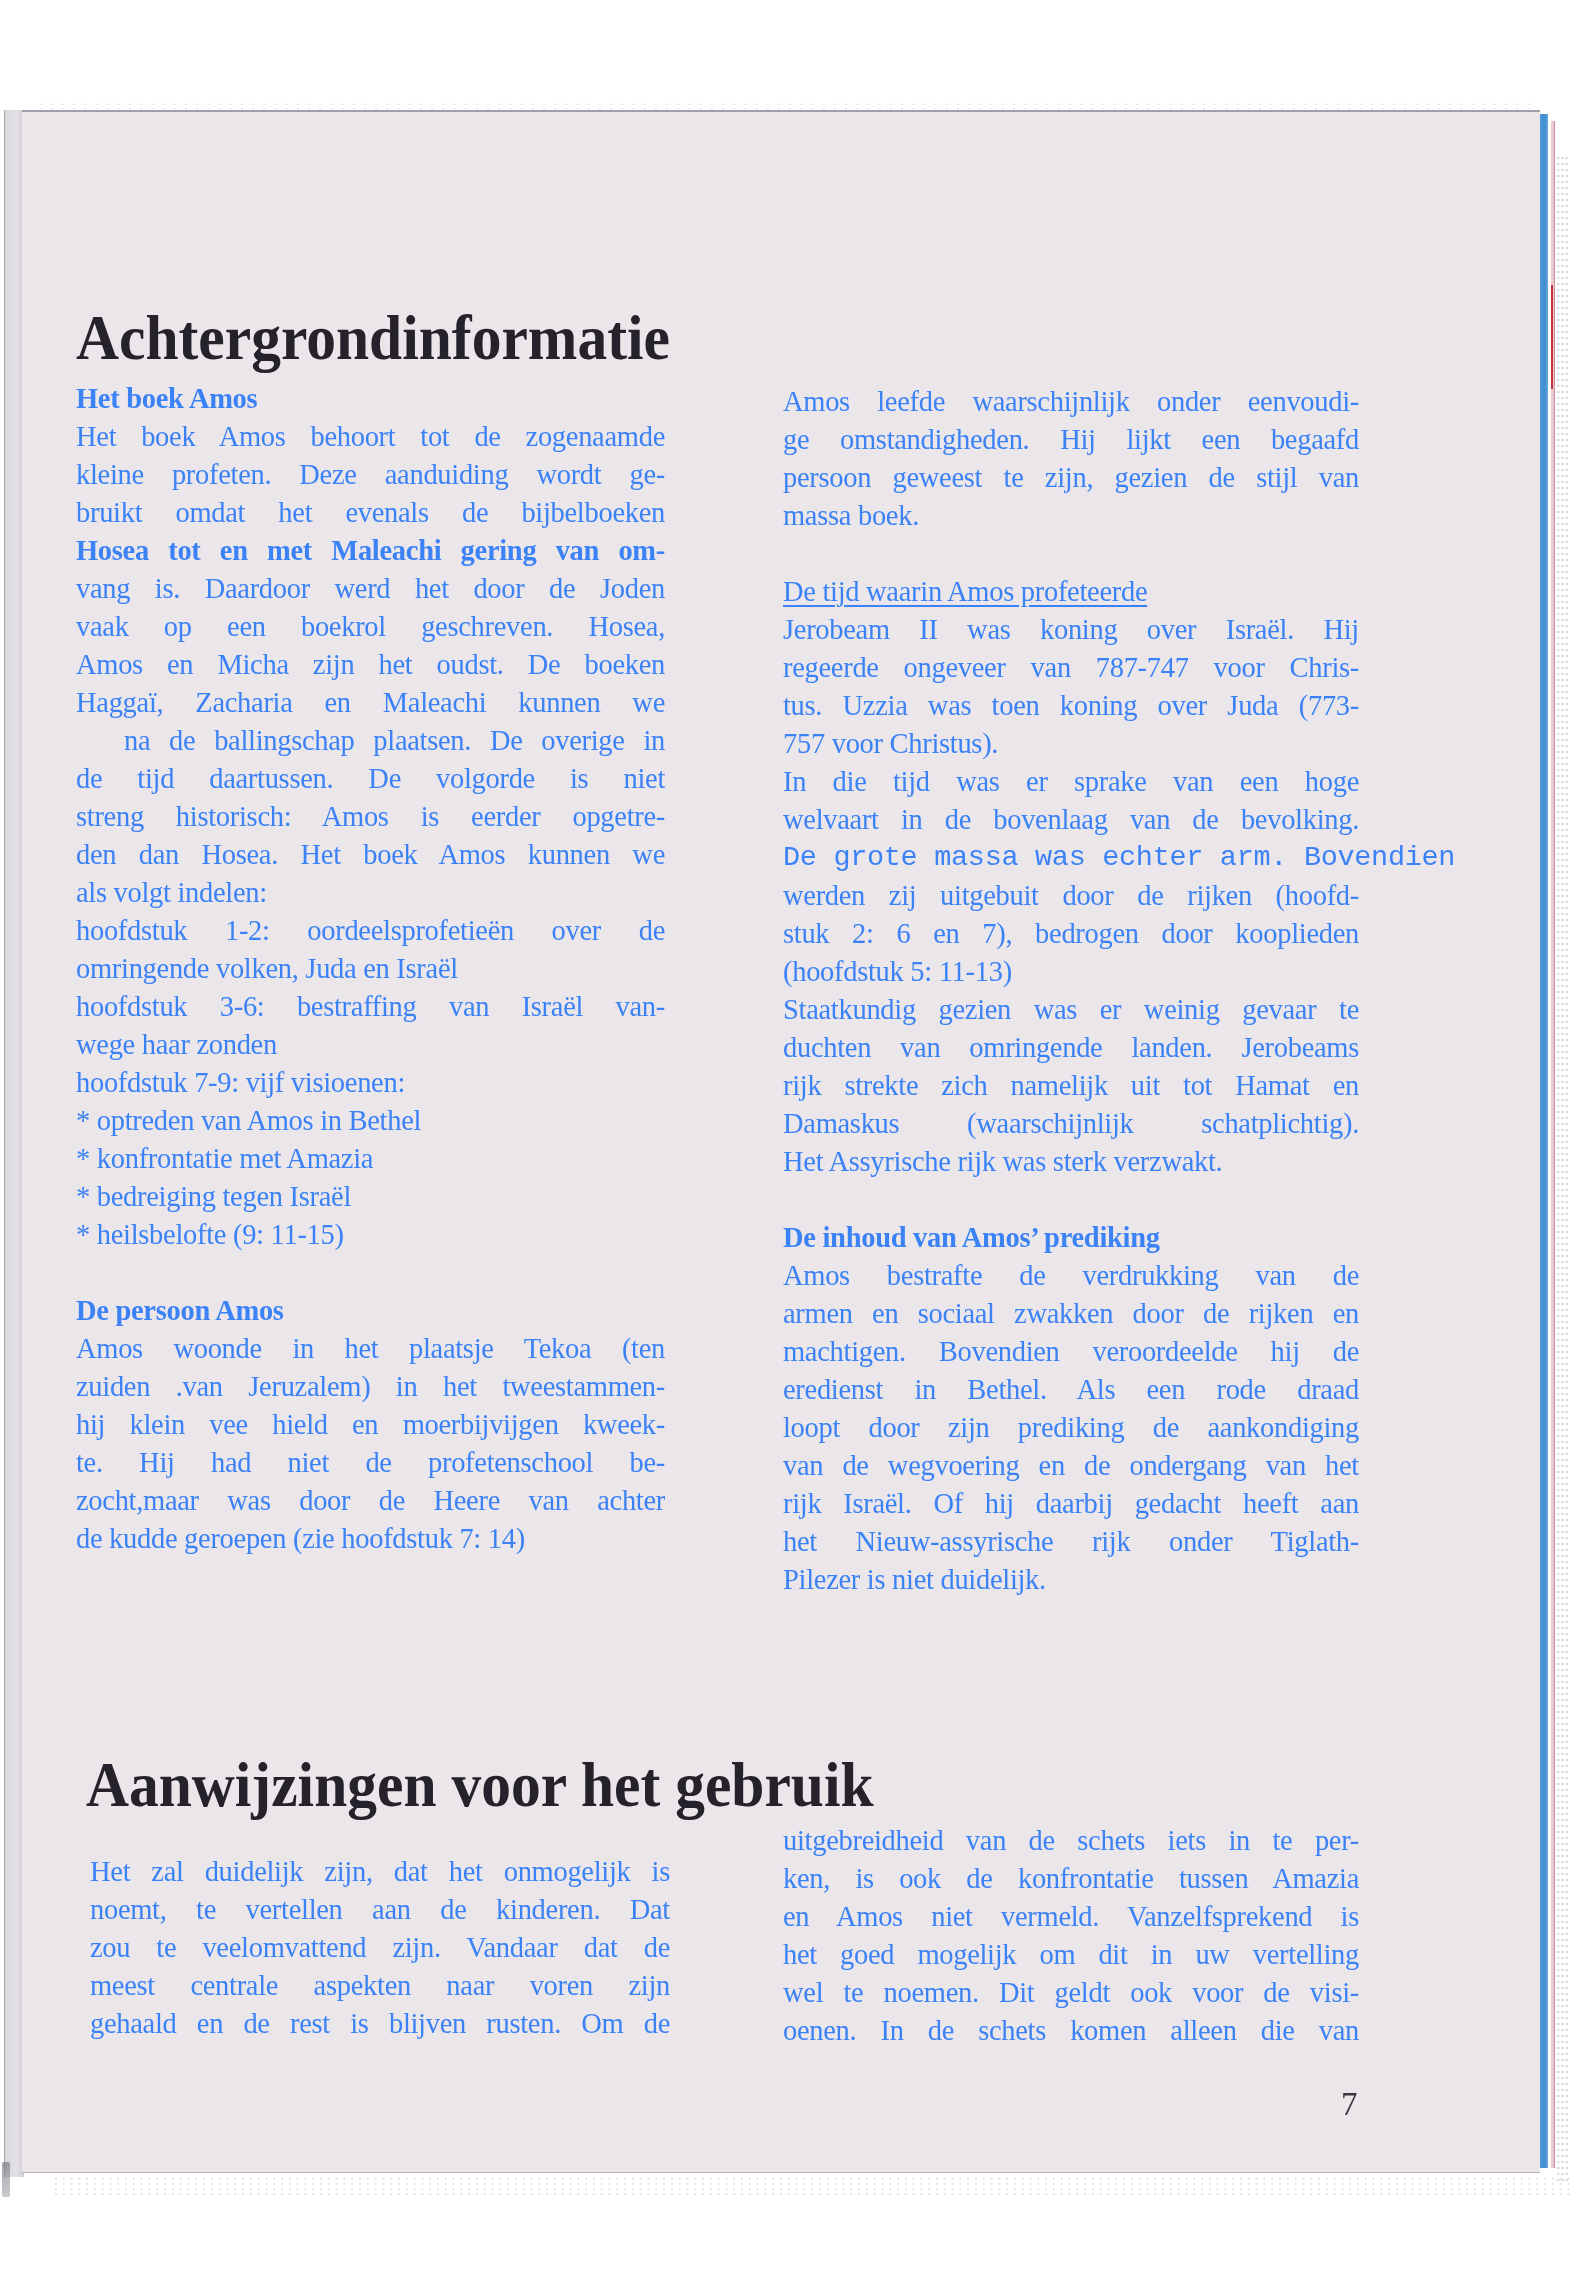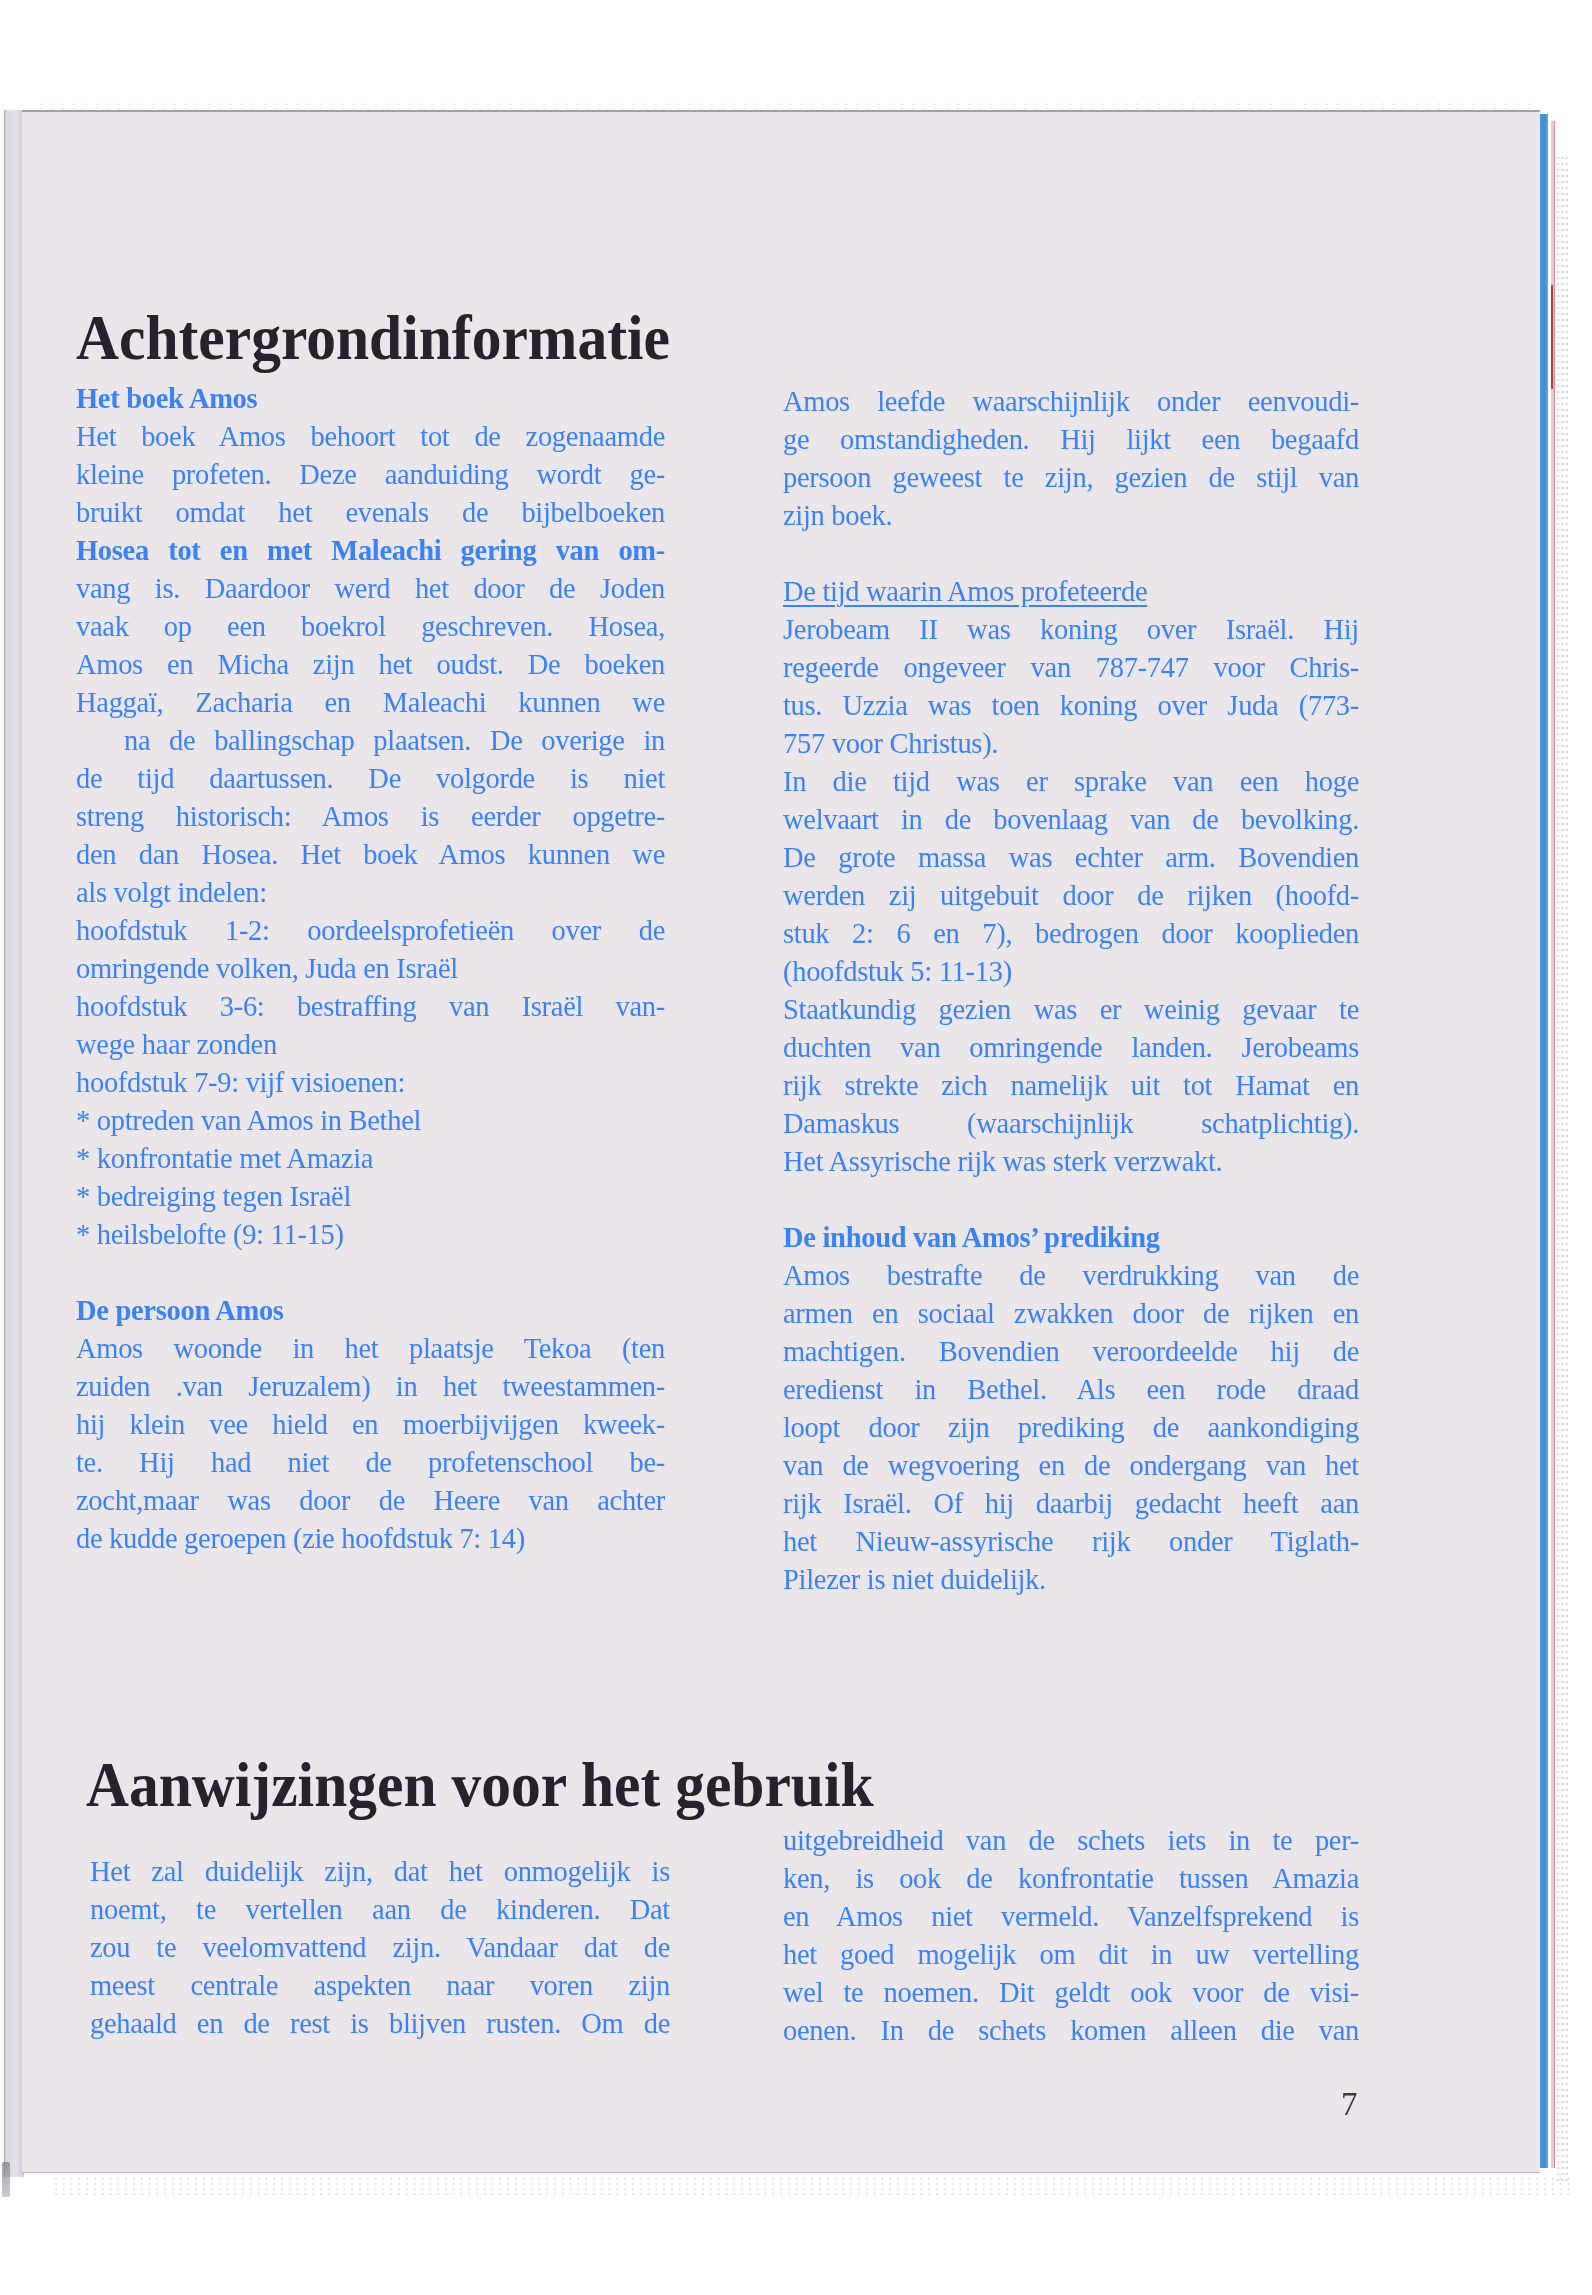--- a/index.html
+++ b/index.html
@@ -140,30 +140,30 @@
     <span class="ln" style="display: block;">zuiden .van Jeruzalem) in het tweestammen-</span>
     <span class="ln" style="display: block;">hij klein vee hield en moerbijvijgen kweek-</span>
     <span class="ln" style="display: block;">te. Hij had niet de profetenschool be-</span>
     <span class="ln" style="display: block;">zocht,maar was door de Heere van achter</span>
     <span class="ln last" style="display: block;">de kudde geroepen (zie hoofdstuk 7: 14)</span>
   </div>
 <div class="col" id="col-right">
     <span class="ln" style="display: block;">Amos leefde waarschijnlijk onder eenvoudi-</span>
     <span class="ln" style="display: block;">ge omstandigheden. Hij lijkt een begaafd</span>
     <span class="ln" style="display: block;">persoon geweest te zijn, gezien de stijl van</span>
-    <span class="ln last" style="display: block;">zijn boek.</span>
+    <span class="ln last" style="display: block;">massa boek.</span>
     <span class="gap"></span>
     <span class="sub ul" style="display: block;">De tijd waarin Amos profeteerde</span>
     <span class="ln" style="display: block;">Jerobeam II was koning over Israël. Hij</span>
     <span class="ln" style="display: block;">regeerde ongeveer van 787-747 voor Chris-</span>
     <span class="ln" style="display: block;">tus. Uzzia was toen koning over Juda (773-</span>
     <span class="ln last" style="display: block;">757 voor Christus).</span>
     <span class="ln" style="display: block;">In die tijd was er sprake van een hoge</span>
     <span class="ln" style="display: block;">welvaart in de bovenlaag van de bevolking.</span>
-    <span class="ln" style="display: block;">De grote massa was echter arm. Bovendien</span>
+    <span class="ln" style="display: block; font-family: Liberation Mono, monospace;">De grote massa was echter arm. Bovendien</span>
     <span class="ln" style="display: block;">werden zij uitgebuit door de rijken (hoofd-</span>
     <span class="ln" style="display: block;">stuk 2: 6 en 7), bedrogen door kooplieden</span>
     <span class="ln last" style="display: block;">(hoofdstuk 5: 11-13)</span>
     <span class="ln" style="display: block;">Staatkundig gezien was er weinig gevaar te</span>
     <span class="ln" style="display: block;">duchten van omringende landen. Jerobeams</span>
     <span class="ln" style="display: block;">rijk strekte zich namelijk uit tot Hamat en</span>
     <span class="ln" style="display: block;">Damaskus (waarschijnlijk schatplichtig).</span>
     <span class="ln last" style="display: block;">Het Assyrische rijk was sterk verzwakt.</span>
     <span class="gap"></span>
     <span class="sub" style="display: block;">De inhoud van Amos’ prediking</span>

